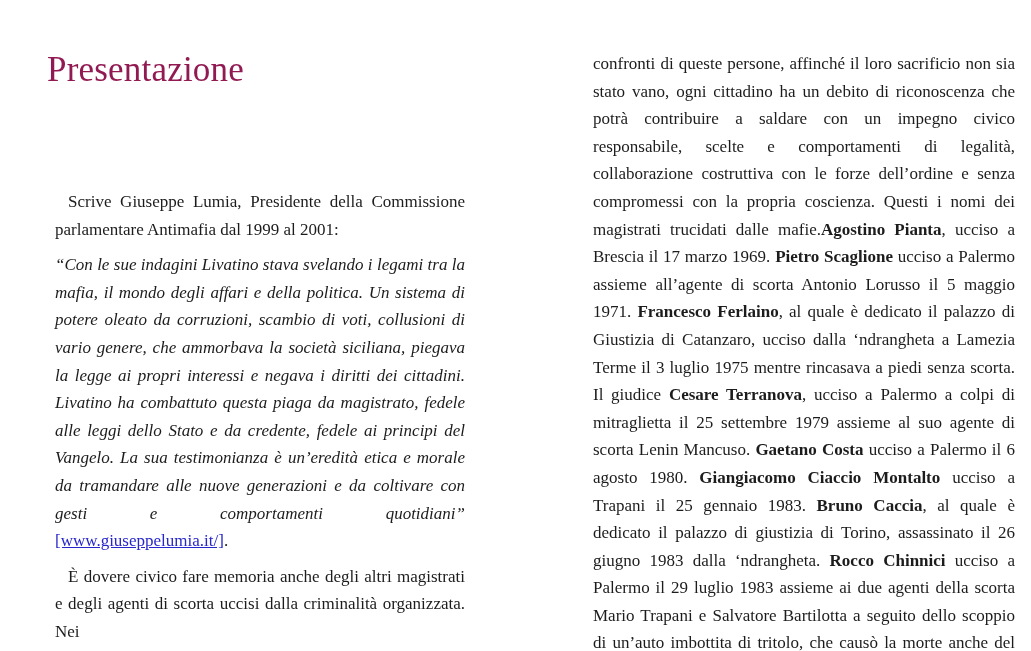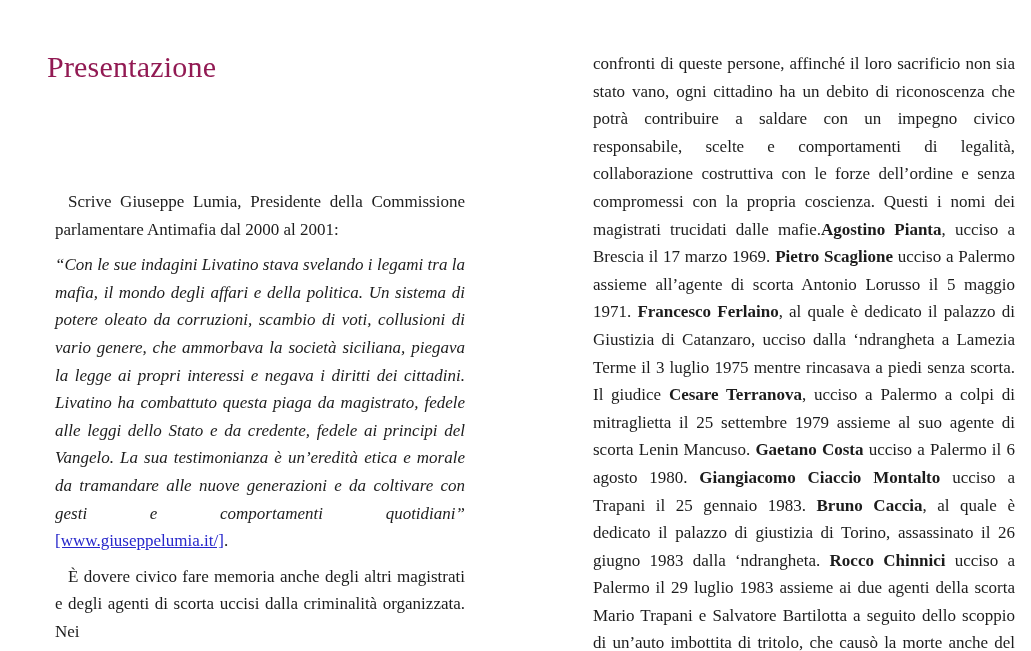--- a/index.html
+++ b/index.html
@@ -17,21 +17,21 @@
   }
   .spread {
     position: relative;
     width: 1031px; height: 651px;
     overflow: hidden;
     background: var(--bg-color);
   }
   .chapter-title {
     position: absolute;
     left: 47px; top: 50px;
-    font-size: 30px;
+    font-size: 35px;
     font-weight: normal;
     color: var(--title-color);
     margin: 0;
     letter-spacing: 0.2px;
   }
   .col {
     position: absolute;
     text-align: justify;
     font-size: 17px;
     line-height: 27.6px;
@@ -50,21 +50,21 @@
   }
 </style>
 </head>
 <body>
 
 <div class="spread">
 
   <h1 class="chapter-title">Presentazione</h1>
 
   <div class="col col-left">
-      <p class="para indent"><span>Scrive Giuseppe Lumia, Presidente della Commissione parlamentare Antimafia dal 2000 al 2001:</span></p>
+      <p class="para indent"><span>Scrive Giuseppe Lumia, Presidente della Commissione parlamentare Antimafia dal 1999 al 2001:</span></p>
       <p class="para"><span class="seg-italic">“Con le sue indagini Livatino stava svelando i legami tra la mafia, il mondo degli affari e della politica. Un sistema di potere oleato da corruzioni, scambio di voti, collusioni di vario genere, che ammorbava la società siciliana, piegava la legge ai propri interessi e negava i diritti dei cittadini. Livatino ha combattuto questa piaga da magistrato, fedele alle leggi dello Stato e da credente, fedele ai principi del Vangelo. La sua testimonianza è un’eredità etica e morale da tramandare alle nuove generazioni e da coltivare con gesti e comportamenti quotidiani”</span><span> </span><a class="doc-link" href="#">[www.giuseppelumia.it/]</a><span>.</span></p>
       <p class="para indent jlast"><span>È dovere civico fare memoria anche degli altri magistrati e degli agenti di scorta uccisi dalla criminalità organizzata. Nei</span></p>
     </div>
 
   <div class="col col-right">
       <p class="para jlast"><span>confronti di queste persone, affinché il loro sacrificio non sia stato vano, ogni cittadino ha un debito di riconoscenza che potrà contribuire a saldare con un impegno civico responsabile, scelte e comportamenti di legalità, collaborazione costruttiva con le forze dell’ordine e senza compromessi con la propria coscienza. Questi i nomi dei magistrati trucidati dalle mafie.</span><span class="seg-bold">Agostino Pianta</span><span>, ucciso a Brescia il 17 marzo 1969. </span><span class="seg-bold">Pietro Scaglione</span><span> ucciso a Palermo assieme all’agente di scorta Antonio Lorusso il 5 maggio 1971. </span><span class="seg-bold">Francesco Ferlaino</span><span>, al quale è dedicato il palazzo di Giustizia di Catanzaro, ucciso dalla ‘ndrangheta a Lamezia Terme il 3 luglio 1975 mentre rincasava a piedi senza scorta. Il giudice </span><span class="seg-bold">Cesare Terranova</span><span>, ucciso a Palermo a colpi di mitraglietta il 25 settembre 1979 assieme al suo agente di scorta Lenin Mancuso. </span><span class="seg-bold">Gaetano Costa</span><span> ucciso a Palermo il 6 agosto 1980. </span><span class="seg-bold">Giangiacomo Ciaccio Montalto</span><span> ucciso a Trapani il 25 gennaio 1983. </span><span class="seg-bold">Bruno Caccia</span><span>, al quale è dedicato il palazzo di giustizia di Torino, assassinato il 26 giugno 1983 dalla ‘ndrangheta. </span><span class="seg-bold">Rocco Chinnici</span><span> ucciso a Palermo il 29 luglio 1983 assieme ai due agenti della scorta Mario Trapani e Salvatore Bartilotta a seguito dello scoppio di un’auto imbottita di tritolo, che causò la morte anche del portiere dello stabile di</span></p>
     </div>
 
 </div>
 

